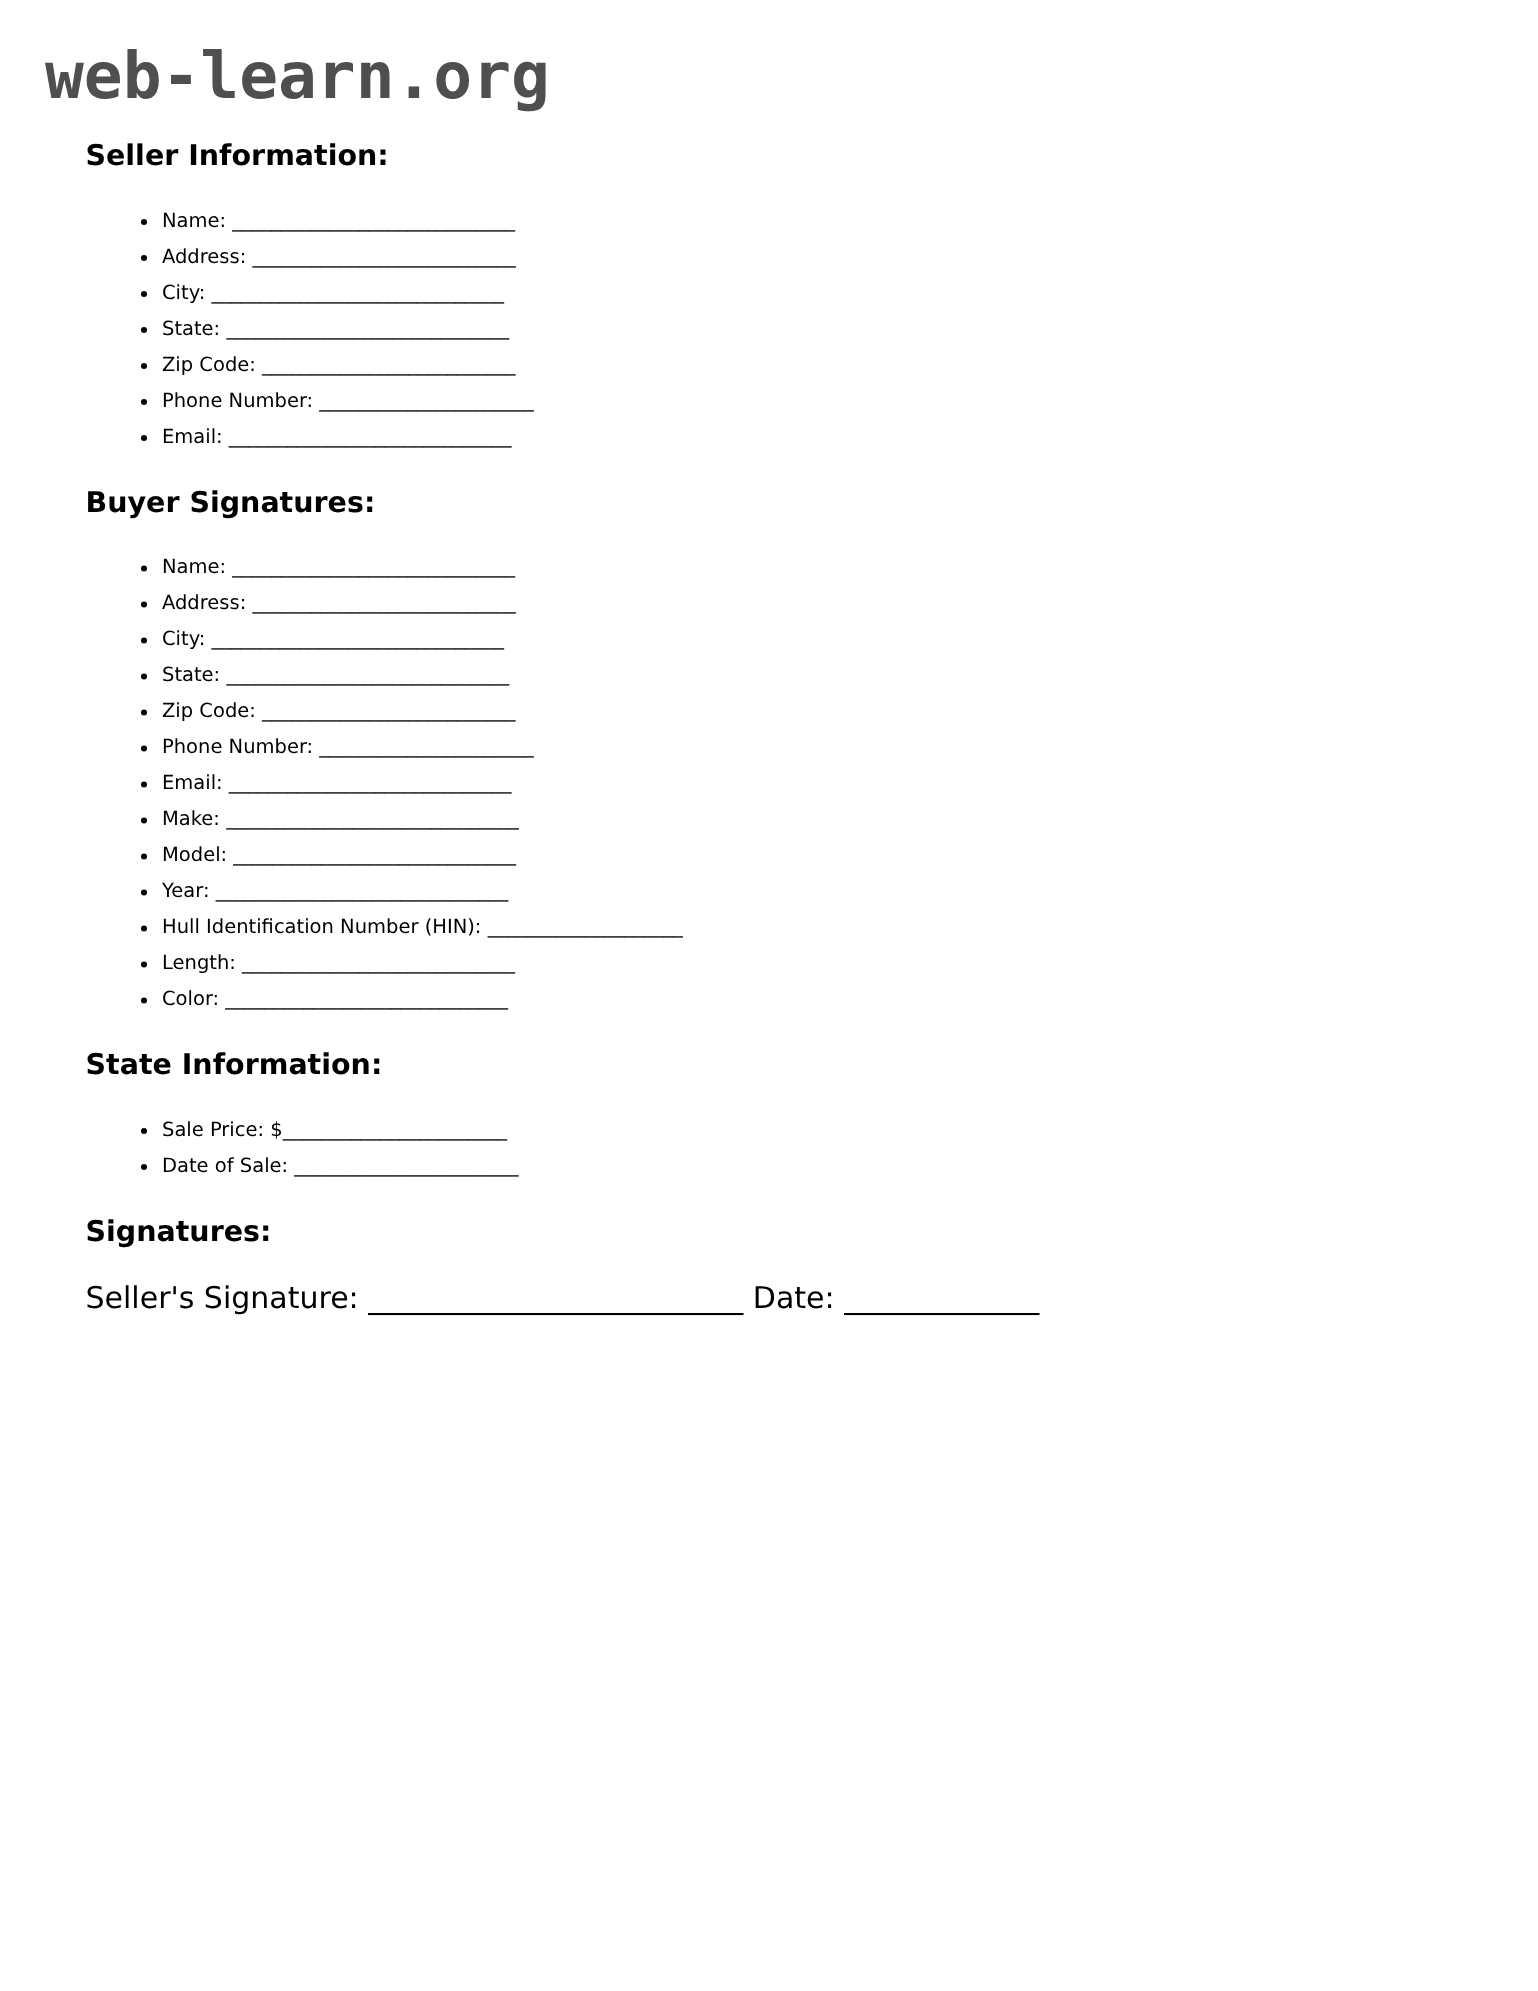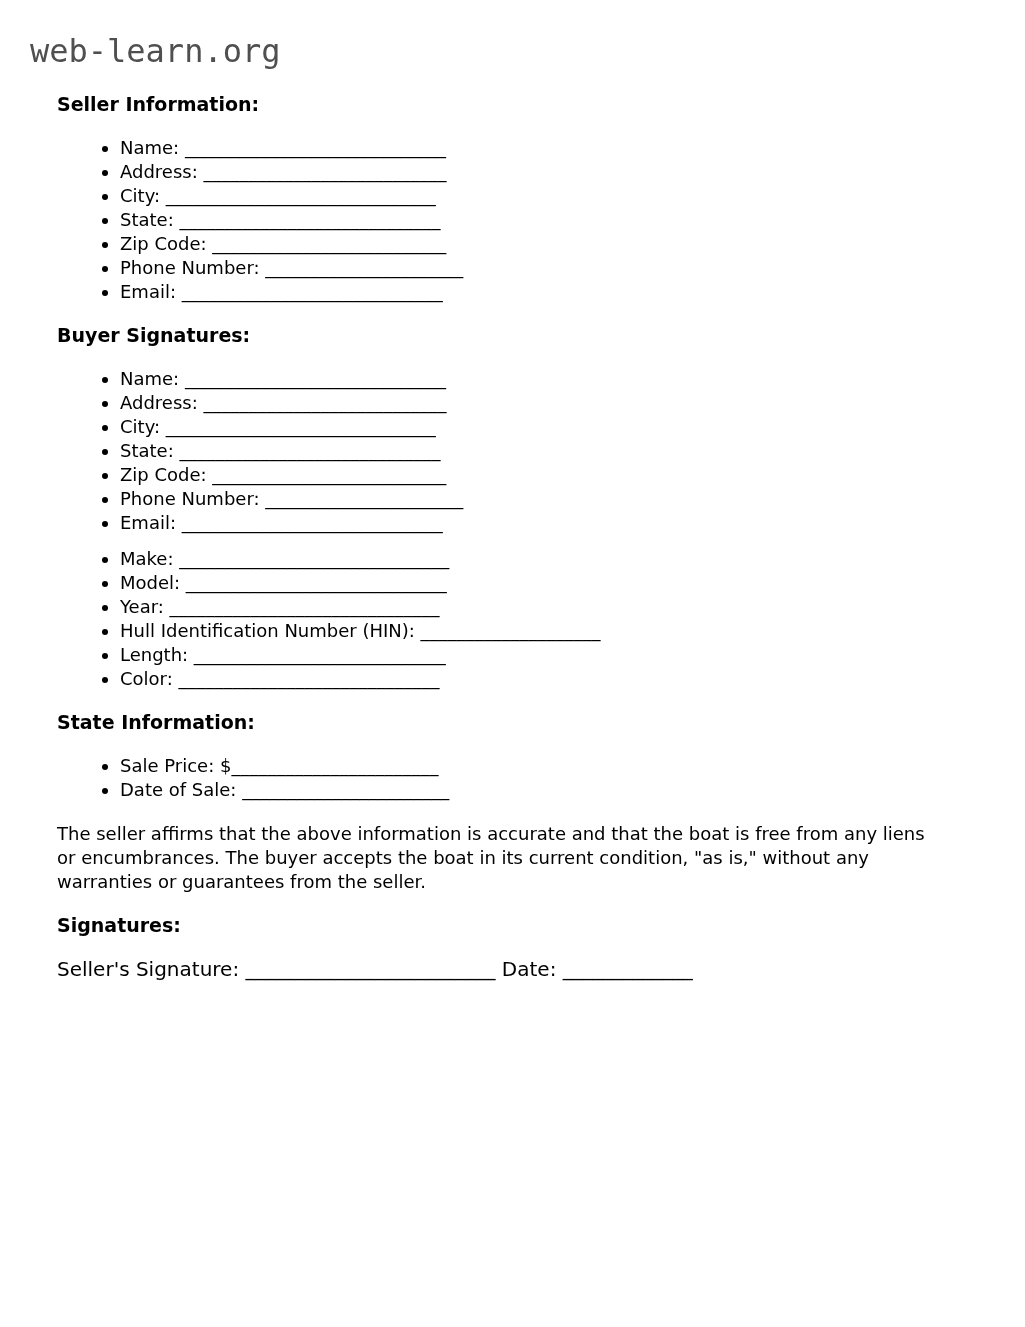--- a/index.html
+++ b/index.html
@@ -16,25 +16,26 @@
     overflow: hidden;
   }
   .page {
     box-sizing: border-box;
     width: 1025px;
     height: 1327px;
     padding: 30px 78px 0 57px;
   }
   .logo {
     font-family: "DejaVu Sans Mono", monospace;
-    font-size: 32px;
+    font-size: 43px;
     line-height: 43px;
     color: #4f4f4f;
     margin-left: -27px;
     white-space: nowrap;
+    font-weight: bold;
   }
   h1.doc-title {
     font-size: 40px;
     line-height: 1.1;
     font-weight: bold;
     margin: 0;
     letter-spacing: 0.5px;
   }
   p.intro {
     font-size: 18px;
@@ -42,23 +43,23 @@
     margin: 28px 0 0 0;
     max-width: 890px;
   }
   h2.sec-heading {
     font-size: 19px;
     line-height: 24px;
     font-weight: bold;
     margin: 19px 0 20px 0;
   }
   ul.fields {
-    margin: 12px;
+    margin: 0;
     padding: 0 0 0 51px;
-    font-size: 18px;
+    font-size: 13px;
     line-height: 24px;
     list-style-type: disc;
   }
   ul.fields li {
     white-space: nowrap;
   }
   p.body-text {
     font-size: 18px;
     line-height: 24px;
     margin: 20px 0 0 0;
@@ -110,18 +111,17 @@
     <li>Length: ____________________________</li>
     <li>Color: _____________________________</li>
   </ul>
 
   <h2 class="sec-heading">State Information:</h2>
   <ul class="fields">
     <li>Sale Price: $_______________________</li>
     <li>Date of Sale: _______________________</li>
   </ul>
 
-  <p class="body-text">The seller affirms that the above information is accurate and that the boat is free from any liens or encumbrances. The buyer accepts the boat in its current condition, "as is," without any warranties or guarantees from the seller.</p>
 
   <h2 class="sec-heading">Signatures:</h2>
   <p class="sig-line">Seller's Signature: _________________________ Date: _____________</p>
 
 </div>
 
 </body></html>

